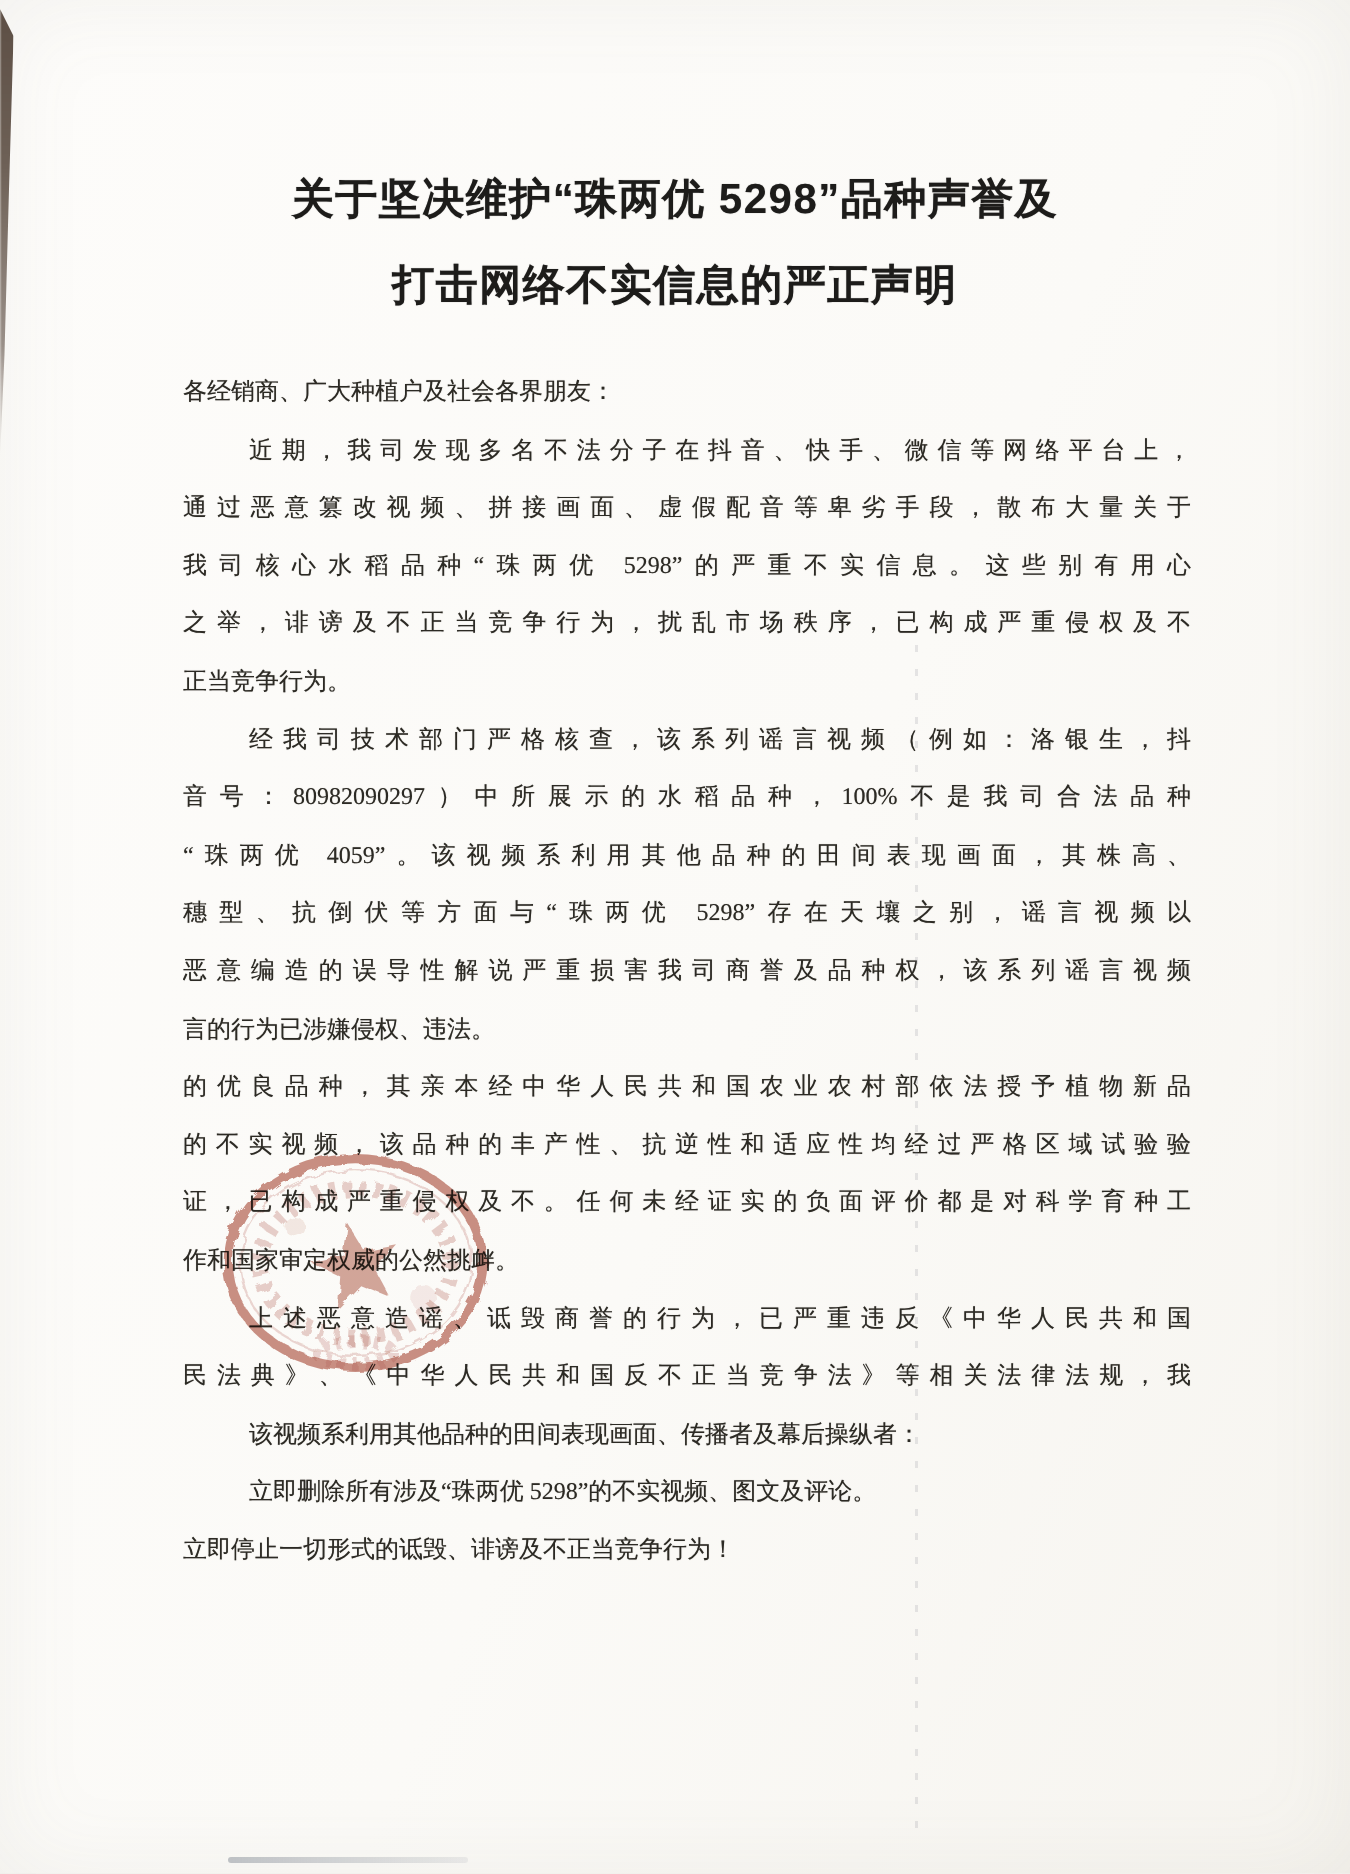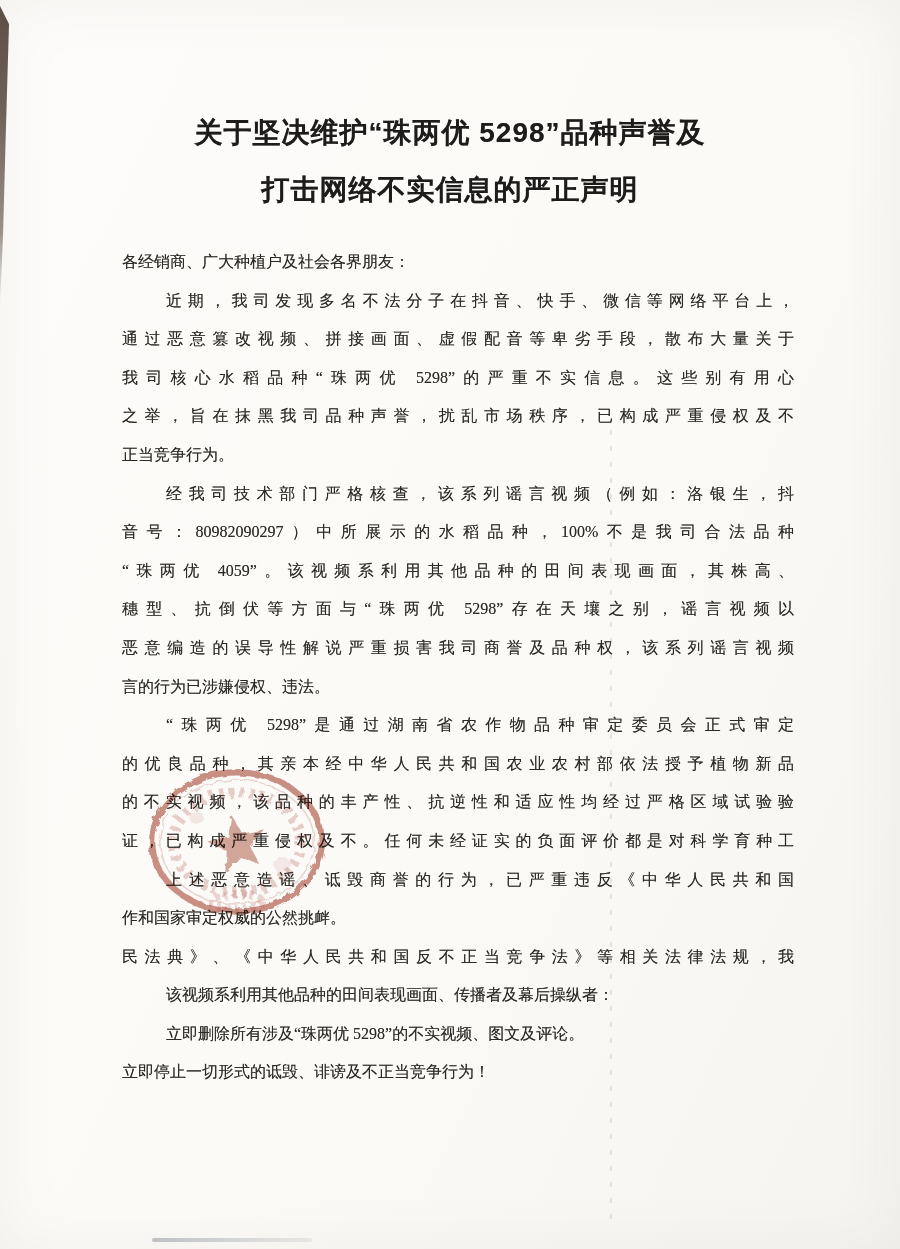--- a/index.html
+++ b/index.html
@@ -69,34 +69,33 @@
   <div class="title-block">
     <div class="title-line">关于坚决维护“珠两优 5298”品种声誉及</div>
     <div class="title-line">打击网络不实信息的严正声明</div>
   </div>
 
   <div class="body-block" id="body-block">
       <div class="bline">各经销商、广大种植户及社会各界朋友：</div>
       <div class="bline indent stretch">近期，我司发现多名不法分子在抖音、快手、微信等网络平台上，</div>
       <div class="bline stretch">通过恶意篡改视频、拼接画面、虚假配音等卑劣手段，散布大量关于</div>
       <div class="bline stretch">我司核心水稻品种“珠两优 5298”的严重不实信息。这些别有用心</div>
-      <div class="bline stretch">之举，旨在抹黑我司品种声誉，扰乱市场秩序，已构成严重侵权及不</div>
+      <div class="bline stretch">之举，诽谤及不正当竞争行为，扰乱市场秩序，已构成严重侵权及不</div>
       <div class="bline">正当竞争行为。</div>
       <div class="bline indent stretch">经我司技术部门严格核查，该系列谣言视频（例如：洛银生，抖</div>
       <div class="bline stretch">音号：80982090297）中所展示的水稻品种，100%不是我司合法品种</div>
       <div class="bline stretch">“珠两优 4059”。该视频系利用其他品种的田间表现画面，其株高、</div>
       <div class="bline stretch">穗型、抗倒伏等方面与“珠两优 5298”存在天壤之别，谣言视频以</div>
       <div class="bline stretch">恶意编造的误导性解说严重损害我司商誉及品种权，该系列谣言视频</div>
       <div class="bline">言的行为已涉嫌侵权、违法。</div>
-      <div class="bline indent stretch">“珠两优 5298”是通过湖南省农作物品种审定委员会正式审定</div>
       <div class="bline stretch">的优良品种，其亲本经中华人民共和国农业农村部依法授予植物新品</div>
       <div class="bline stretch">的不实视频，该品种的丰产性、抗逆性和适应性均经过严格区域试验验</div>
       <div class="bline stretch">证，已构成严重侵权及不。任何未经证实的负面评价都是对科学育种工</div>
+      <div class="bline">作和国家审定权威的公然挑衅。</div>
       <div class="bline indent stretch">上述恶意造谣、诋毁商誉的行为，已严重违反《中华人民共和国</div>
-      <div class="bline">作和国家审定权威的公然挑衅。</div>
       <div class="bline stretch">民法典》、《中华人民共和国反不正当竞争法》等相关法律法规，我</div>
       <div class="bline indent">该视频系利用其他品种的田间表现画面、传播者及幕后操纵者：</div>
       <div class="bline indent">立即删除所有涉及“珠两优 5298”的不实视频、图文及评论。</div>
       <div class="bline">立即停止一切形式的诋毁、诽谤及不正当竞争行为！</div>
     </div>
 
   <div class="crease"></div>
   <div class="bottom-line"></div>
 
   <svg class="seal" viewBox="0 0 200 170" aria-hidden="true">

